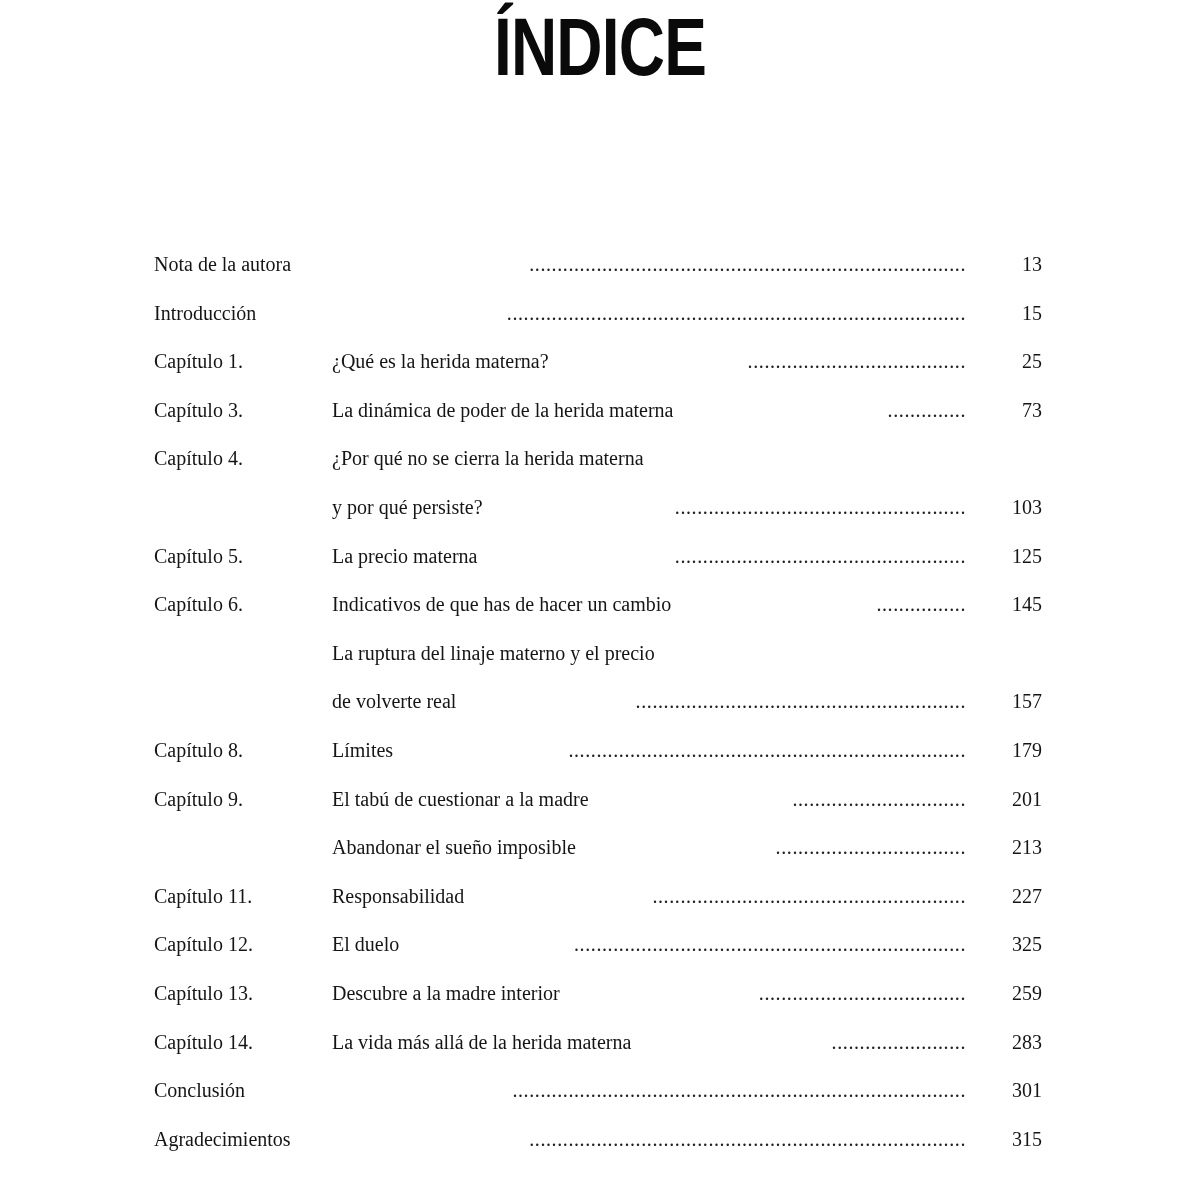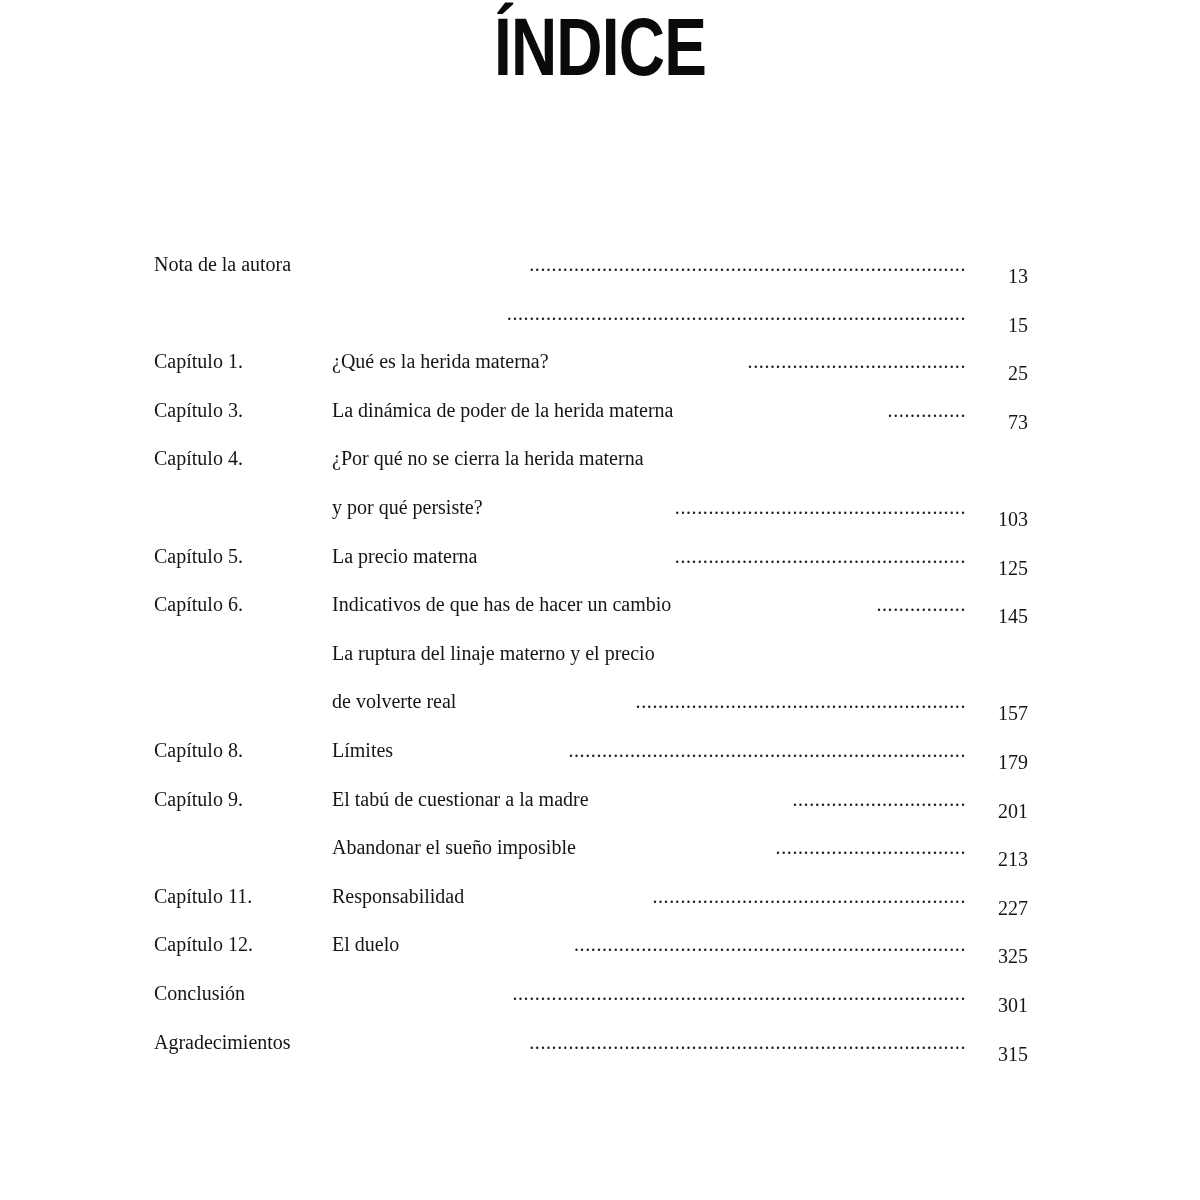--- a/index.html
+++ b/index.html
@@ -16,35 +16,36 @@
     position: relative; height: 48.6px; line-height: 48.6px;
     font-family: "Liberation Serif", serif; font-size: 20px; color: #151515;
     white-space: nowrap;
   }
   .row .label { position: absolute; left: 0; top: 0; }
   .row .text { position: absolute; left: 178px; top: 0; }
   .row .lead {
     position: absolute; top: 0; right: 78px; overflow: hidden; text-align: right;
     letter-spacing: 0.6px; color: #222;
   }
-  .row .page { position: absolute; right: 16px; top: 0; text-align: left; margin-top: 12px; }
+  .row .page { position: absolute; right: 2px; top: 0; text-align: left; }
 </style>
 </head>
 <body>
 
 <div class="title">ÍNDICE</div>
 
 <div class="toc">
   <div class="row">
     <span class="label">Nota de la autora</span>
     <span class="text"></span>
     <span class="lead" style="width: 598px;">..............................................................................</span>
     <span class="page">13</span>
   </div>
   <div class="row">
+    <span class="label">Introducción</span>
     <span class="text"></span>
     <span class="lead" style="width: 624px;">..................................................................................</span>
     <span class="page">15</span>
   </div>
   <div class="row">
     <span class="label">Capítulo 1.</span>
     <span class="text">¿Qué es la herida materna?</span>
     <span class="lead" style="width: 302px;">.......................................</span>
     <span class="page">25</span>
   </div>
@@ -112,20 +113,32 @@
     <span class="lead" style="width: 432px;">........................................................</span>
     <span class="page">227</span>
   </div>
   <div class="row">
     <span class="label">Capítulo 12.</span>
     <span class="text">El duelo</span>
     <span class="lead" style="width: 532px;">......................................................................</span>
     <span class="page">325</span>
   </div>
   <div class="row">
+    <span class="label">Capítulo 13.</span>
+    <span class="text">Descubre a la madre interior</span>
+    <span class="lead" style="width: 282px;">.....................................</span>
+    <span class="page">259</span>
+  </div>
+  <div class="row">
+    <span class="label">Capítulo 14.</span>
+    <span class="text">La vida más allá de la herida materna</span>
+    <span class="lead" style="width: 187px;">........................</span>
+    <span class="page">283</span>
+  </div>
+  <div class="row">
     <span class="label">Conclusión</span>
     <span class="text"></span>
     <span class="lead" style="width: 622px;">.................................................................................</span>
     <span class="page">301</span>
   </div>
   <div class="row">
     <span class="label">Agradecimientos</span>
     <span class="text"></span>
     <span class="lead" style="width: 600px;">..............................................................................</span>
     <span class="page">315</span>

